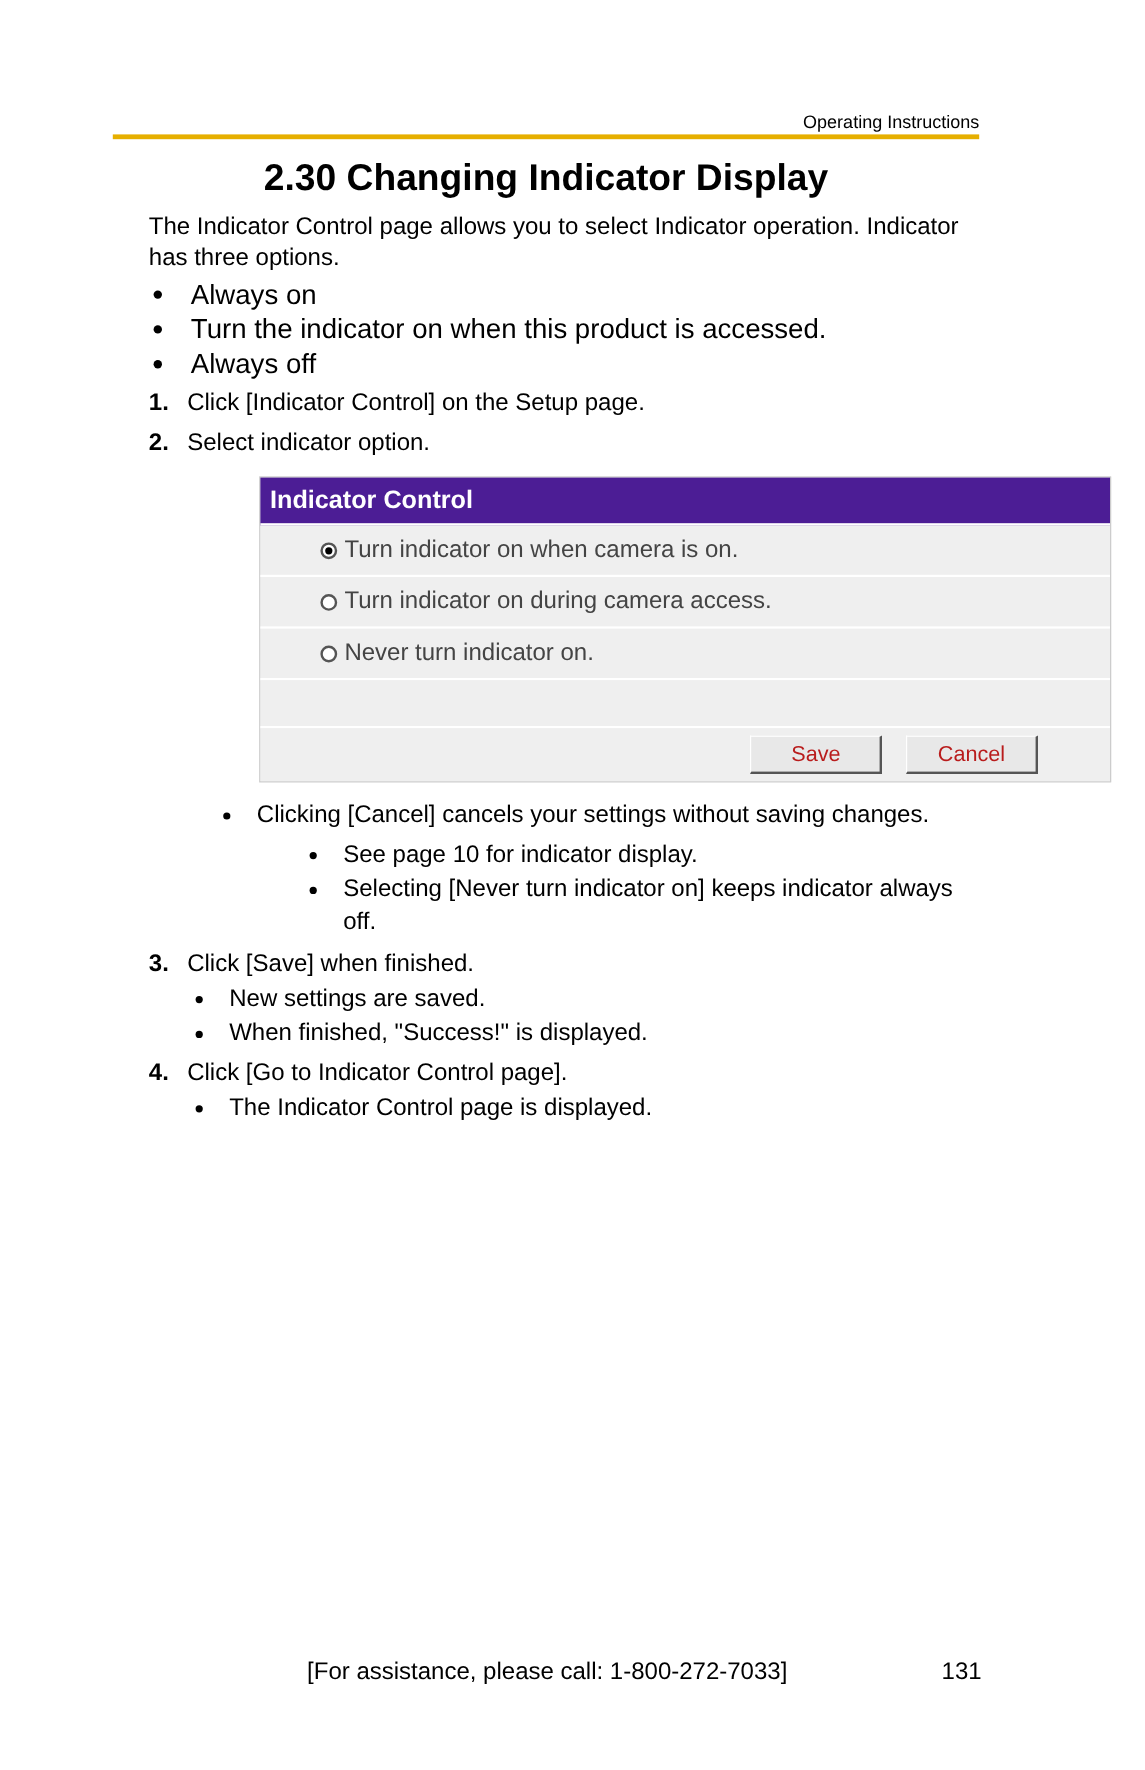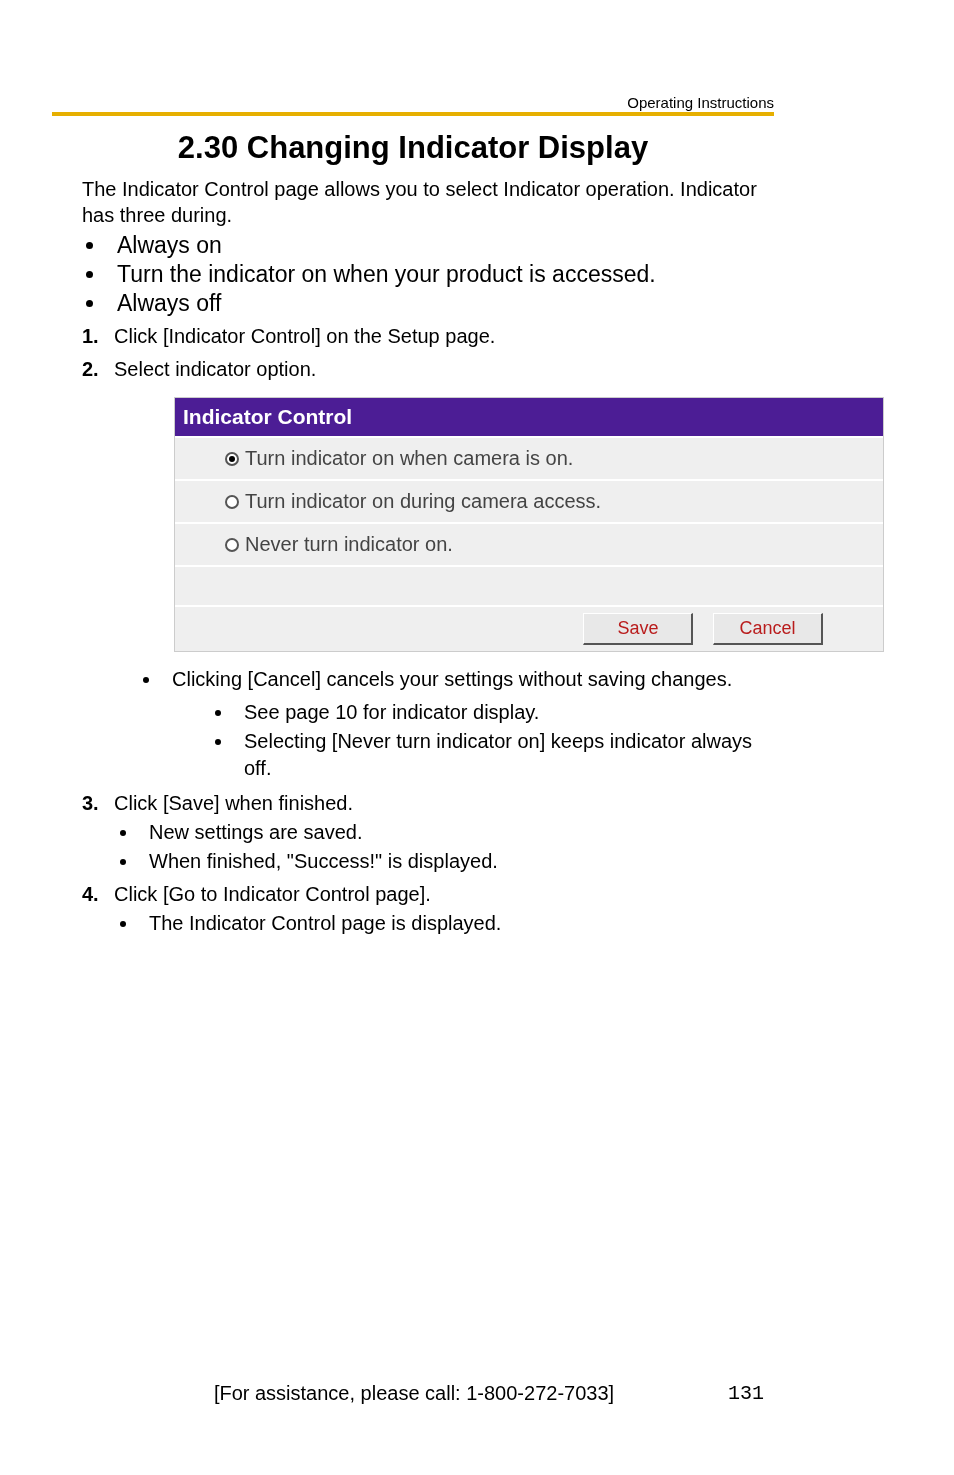--- a/index.html
+++ b/index.html
@@ -8,20 +8,21 @@
     padding: 0;
     background: #fff;
     font-family: Arial, Helvetica, sans-serif;
     color: #000;
   }
   .page {
     width: 864px;
     min-height: 1475px;
     padding: 90px 90px 50px 52px;
     position: relative;
+    margin-left: 42px;
   }
   .header-right {
     position: absolute;
     top: 94px;
     right: 90px;
     font-size: 15px;
   }
   .header-rule {
     position: absolute;
     top: 112px;
@@ -176,36 +177,36 @@
   .footer {
     position: absolute;
     bottom: 70px;
     left: 52px;
     right: 88px;
     display: flex;
     justify-content: space-between;
     font-size: 20px;
   }
   .footer .assist { flex: 1; text-align: center; }
-  .footer .pagenum { width: 60px; text-align: center; font-family: Liberation Mono, monospace; }
+  .footer .pagenum { width: 60px; text-align: right; }
 </style>
 </head>
 <body>
 
 <div class="page">
   <div class="header-right">Operating Instructions</div>
   <div class="header-rule"></div>
 
   <div class="content">
     <h1 class="section-title">2.30  Changing Indicator Display</h1>
-    <p class="intro">The Indicator Control page allows you to select Indicator operation. Indicator has three during.</p>
+    <p class="intro">The Indicator Control page allows you to select Indicator operation. Indicator has three options.</p>
 
     <ul class="plain">
       <li>Always on</li>
-      <li>Turn the indicator on when your product is accessed.</li>
+      <li>Turn the indicator on when this product is accessed.</li>
       <li>Always off</li>
     </ul>
 
     <ol class="steps">
       <li>
         <span class="num">1.</span>
         <span>Click [Indicator Control] on the Setup page.</span>
       </li>
       <li>
         <span class="num">2.</span>

